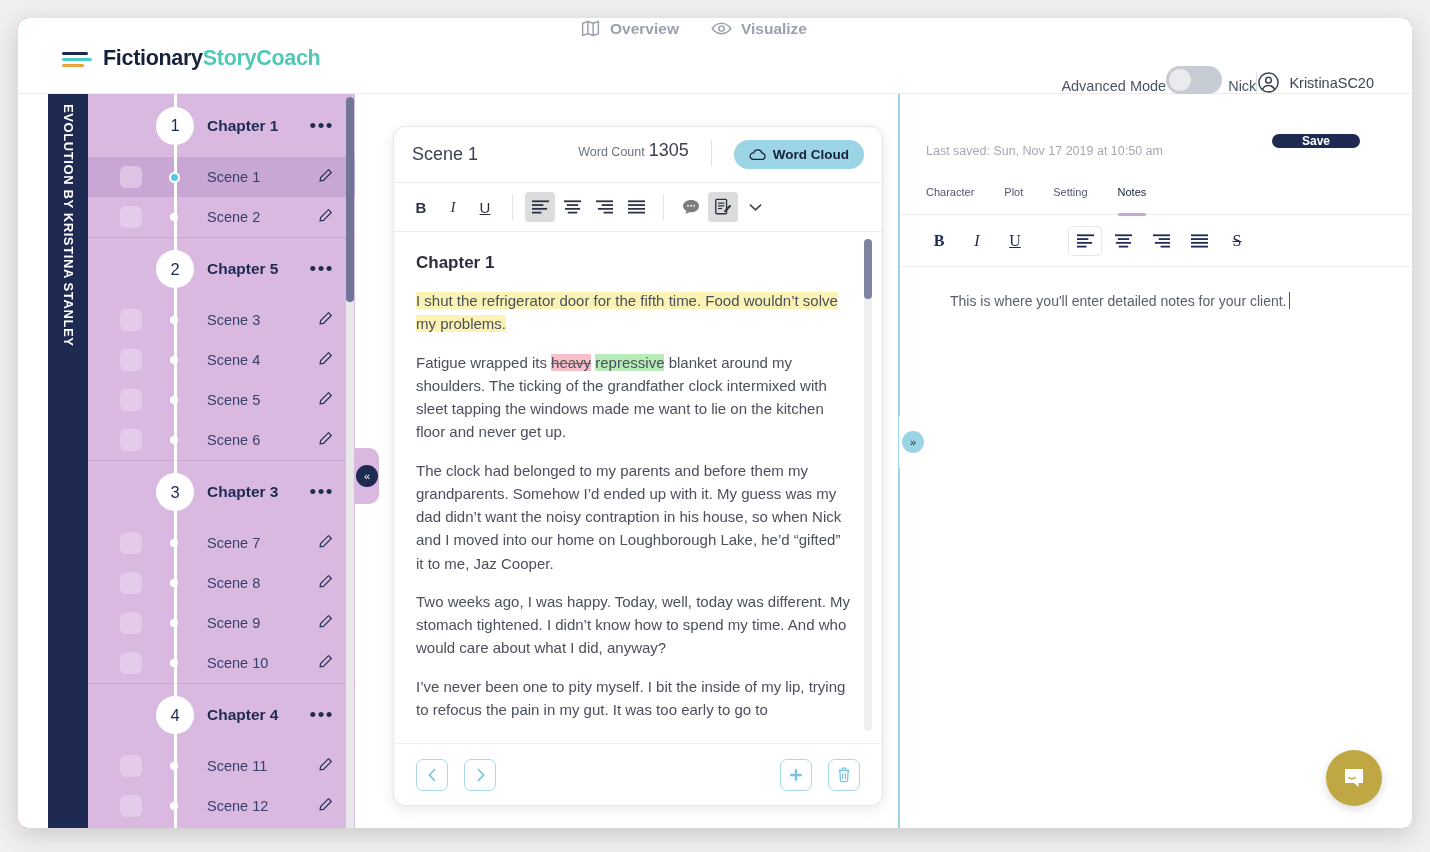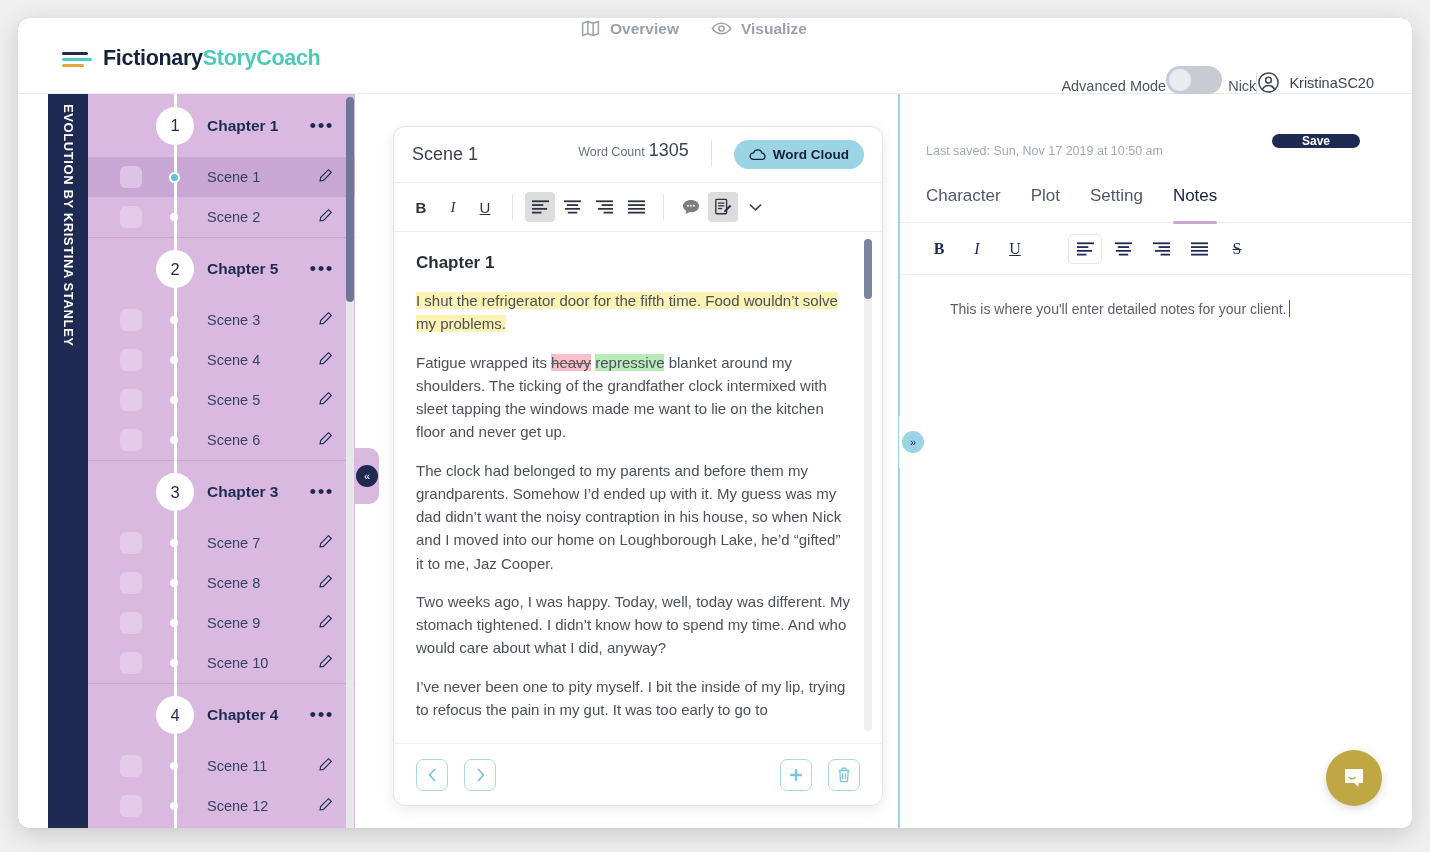--- a/index.html
+++ b/index.html
@@ -273,21 +273,21 @@
     position: absolute; right: 52px; top: 40px;
     background: #1e2a52; color: #fff;
     border-radius: 22px; padding: 0 30px;
     font-size: 12px; font-weight: bold; cursor: pointer; text-align: center;
   }
   .tabs {
     display: flex; gap: 30px; padding: 28px 0 0 26px;
     border-bottom: 1px solid #ededed; position: relative;
   }
   .tab {
-    font-size: 17px; color: #51586a; padding-bottom: 16px; cursor: pointer;
+    font-size: 11px; color: #51586a; padding-bottom: 16px; cursor: pointer;
     position: relative;
   }
   .tab.active { color: #16213e; font-weight: normal; }
   .tab.active::after {
     content: ''; position: absolute; left: 0; right: 0; bottom: -2px;
     height: 3.5px; background: #c9a7d4; border-radius: 2px;
   }
   .notes-toolbar {
     height: 52px; display: flex; align-items: center;
     padding: 0 22px; gap: 4px; border-bottom: 1px solid #ededed;

